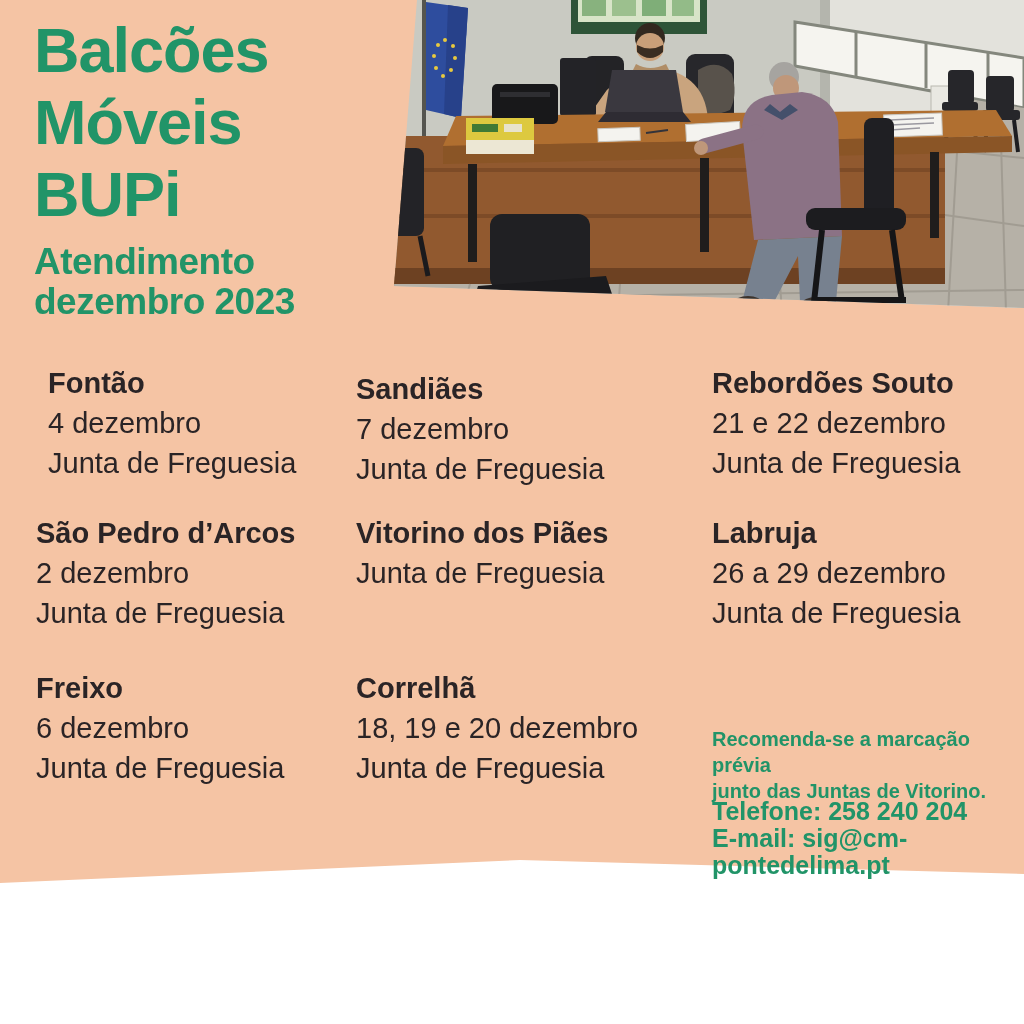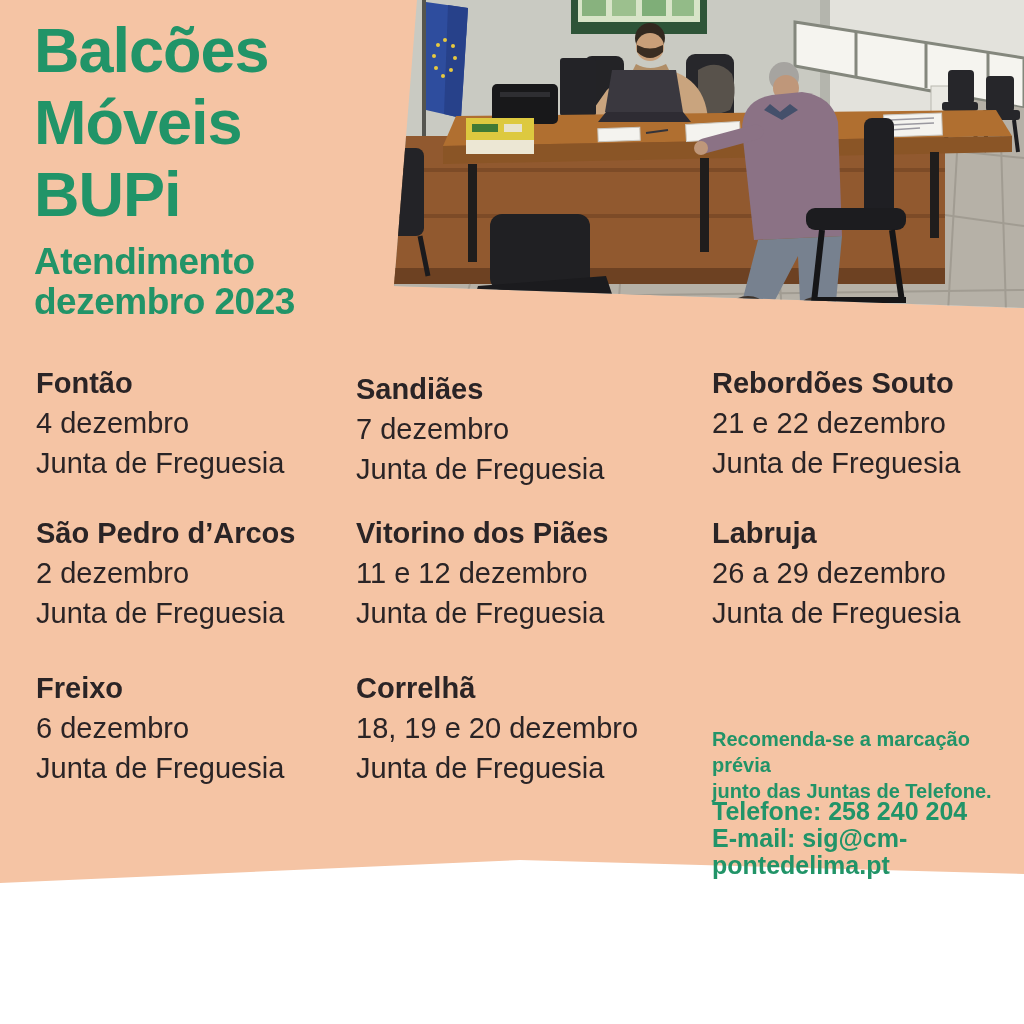--- a/index.html
+++ b/index.html
@@ -176,21 +176,21 @@
   <div class="title">
     <div>Balcões</div>
     <div>Móveis</div>
     <div>BUPi</div>
   </div>
   <div class="subtitle">
     <div>Atendimento</div>
     <div>dezembro 2023</div>
   </div>
 
-  <div class="cell" style="left:36px;top:363px">
+  <div class="cell" style="left:48px;top:363px">
     <div class="loc">Fontão</div>
     <div>4 dezembro</div>
     <div>Junta de Freguesia</div>
   </div>
   <div class="cell" style="left:356px;top:369px">
     <div class="loc">Sandiães</div>
     <div>7 dezembro</div>
     <div>Junta de Freguesia</div>
   </div>
   <div class="cell" style="left:712px;top:363px">
@@ -198,42 +198,41 @@
     <div>21 e 22 dezembro</div>
     <div>Junta de Freguesia</div>
   </div>
   <div class="cell" style="left:36px;top:513px">
     <div class="loc">São Pedro d’Arcos</div>
     <div>2 dezembro</div>
     <div>Junta de Freguesia</div>
   </div>
   <div class="cell" style="left:356px;top:513px">
     <div class="loc">Vitorino dos Piães</div>
-    <div>11 e 12 dezembro</div>
     <div>Junta de Freguesia</div>
   </div>
   <div class="cell" style="left:712px;top:513px">
     <div class="loc">Labruja</div>
     <div>26 a 29 dezembro</div>
     <div>Junta de Freguesia</div>
   </div>
   <div class="cell" style="left:36px;top:668px">
     <div class="loc">Freixo</div>
     <div>6 dezembro</div>
     <div>Junta de Freguesia</div>
   </div>
   <div class="cell" style="left:356px;top:668px">
     <div class="loc">Correlhã</div>
     <div>18, 19 e 20 dezembro</div>
     <div>Junta de Freguesia</div>
   </div>
 
   <div class="note">
     <div>Recomenda-se a marcação prévia</div>
-    <div>junto das Juntas de Telefone.</div>
+    <div>junto das Juntas de Vitorino.</div>
   </div>
   <div class="contact">
     <div>Telefone: 258 240 204</div>
     <div>E-mail: sig@cm-pontedelima.pt</div>
   </div>
 
   <div class="footer">
 
     
 

